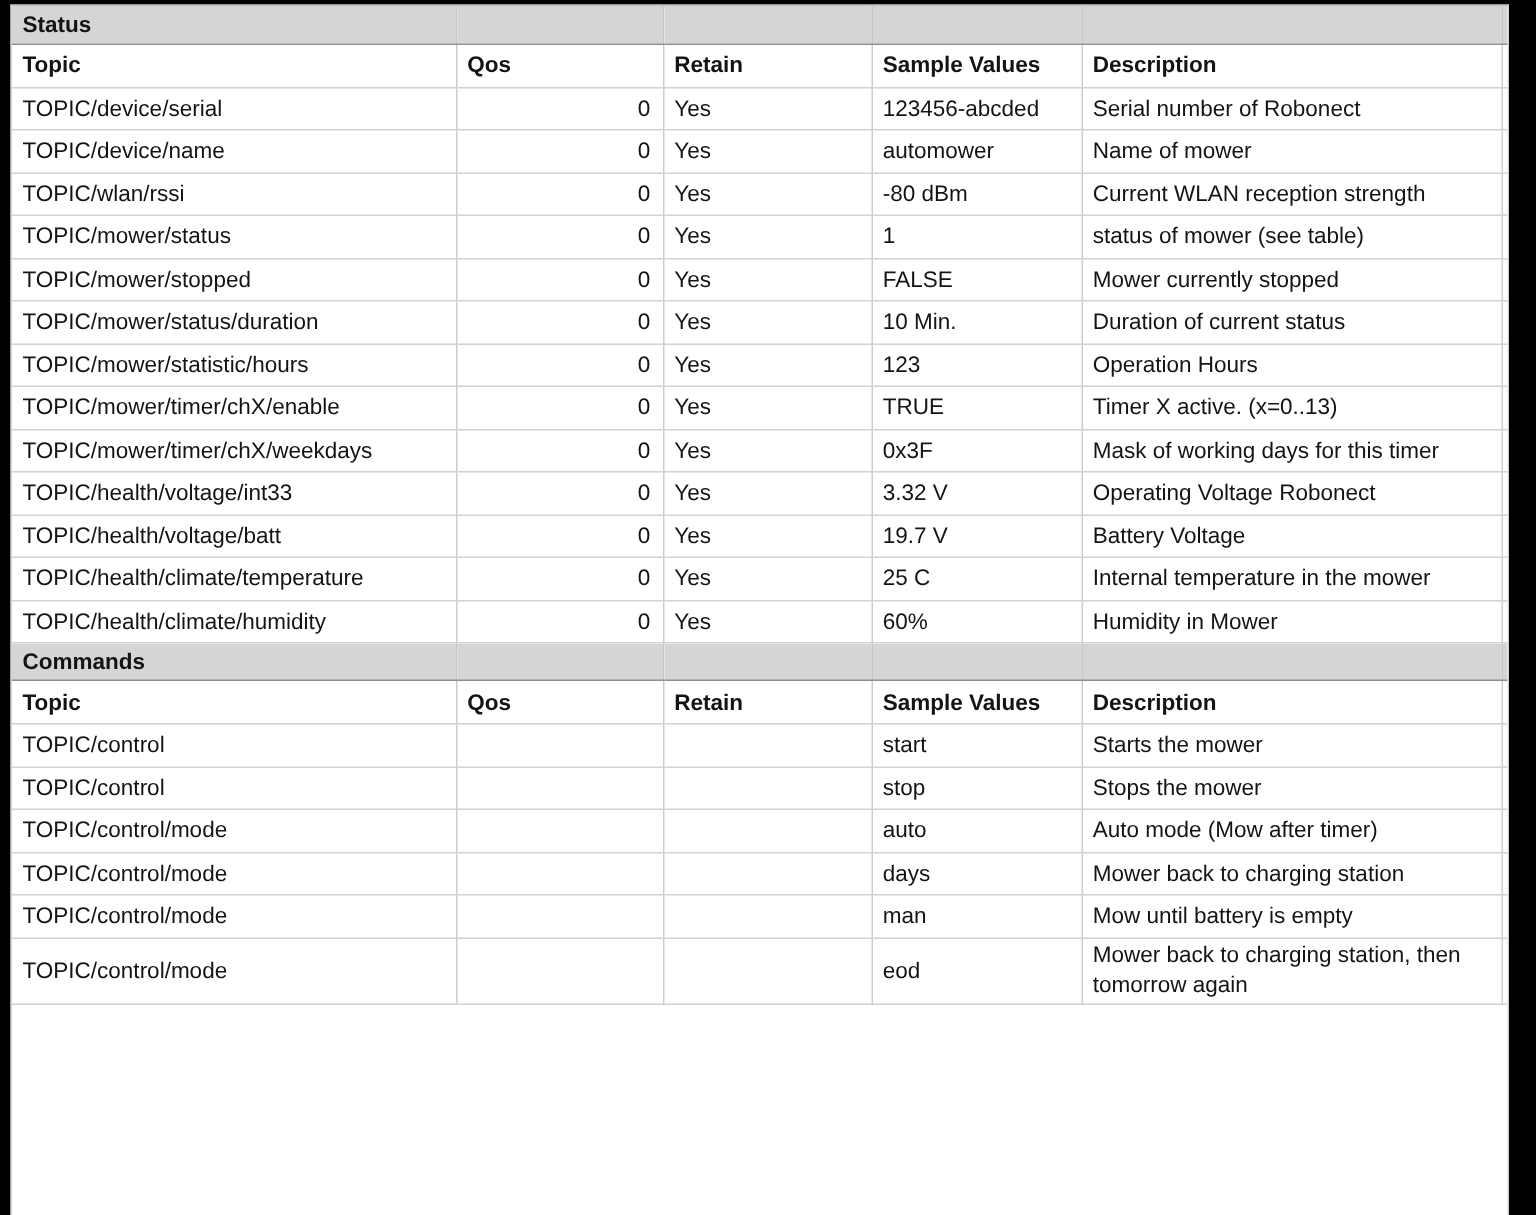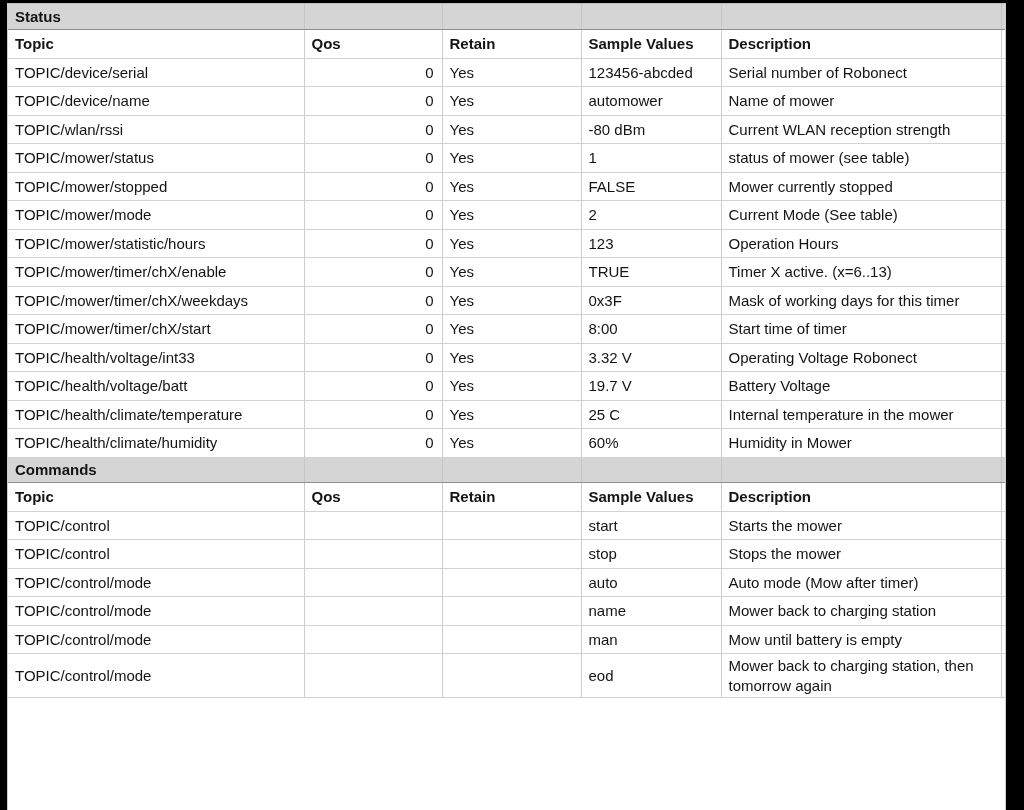--- a/index.html
+++ b/index.html
@@ -127,57 +127,49 @@
         </tr>
         <tr class="data-row">
           <td class="topic-cell">TOPIC/mower/stopped</td>
           <td class="qos-cell">0</td>
           <td class="retain-cell">Yes</td>
           <td class="sample-cell">FALSE</td>
           <td class="description-cell">Mower currently stopped</td>
           <td></td>
         </tr>
         <tr class="data-row">
-          <td class="topic-cell">TOPIC/mower/mode</td>
-          <td class="qos-cell">0</td>
-          <td class="retain-cell">Yes</td>
-          <td class="sample-cell">2</td>
-          <td class="description-cell">Current Mode (See table)</td>
+          <td class="topic-cell">TOPIC/mower/status/duration</td>
+          <td class="qos-cell">0</td>
+          <td class="retain-cell">Yes</td>
+          <td class="sample-cell">10 Min.</td>
+          <td class="description-cell">Duration of current status</td>
           <td></td>
         </tr>
         <tr class="data-row">
           <td class="topic-cell">TOPIC/mower/statistic/hours</td>
           <td class="qos-cell">0</td>
           <td class="retain-cell">Yes</td>
           <td class="sample-cell">123</td>
           <td class="description-cell">Operation Hours</td>
           <td></td>
         </tr>
         <tr class="data-row">
           <td class="topic-cell">TOPIC/mower/timer/chX/enable</td>
           <td class="qos-cell">0</td>
           <td class="retain-cell">Yes</td>
           <td class="sample-cell">TRUE</td>
-          <td class="description-cell">Timer X active. (x=6..13)</td>
+          <td class="description-cell">Timer X active. (x=0..13)</td>
           <td></td>
         </tr>
         <tr class="data-row">
           <td class="topic-cell">TOPIC/mower/timer/chX/weekdays</td>
           <td class="qos-cell">0</td>
           <td class="retain-cell">Yes</td>
           <td class="sample-cell">0x3F</td>
           <td class="description-cell">Mask of working days for this timer</td>
-          <td></td>
-        </tr>
-        <tr class="data-row">
-          <td class="topic-cell">TOPIC/mower/timer/chX/start</td>
-          <td class="qos-cell">0</td>
-          <td class="retain-cell">Yes</td>
-          <td class="sample-cell">8:00</td>
-          <td class="description-cell">Start time of timer</td>
           <td></td>
         </tr>
         <tr class="data-row">
           <td class="topic-cell">TOPIC/health/voltage/int33</td>
           <td class="qos-cell">0</td>
           <td class="retain-cell">Yes</td>
           <td class="sample-cell">3.32 V</td>
           <td class="description-cell">Operating Voltage Robonect</td>
           <td></td>
         </tr>
@@ -242,21 +234,21 @@
           <td class="qos-cell"></td>
           <td class="retain-cell"></td>
           <td class="sample-cell">auto</td>
           <td class="description-cell">Auto mode (Mow after timer)</td>
           <td></td>
         </tr>
         <tr class="data-row">
           <td class="topic-cell">TOPIC/control/mode</td>
           <td class="qos-cell"></td>
           <td class="retain-cell"></td>
-          <td class="sample-cell">name</td>
+          <td class="sample-cell">days</td>
           <td class="description-cell">Mower back to charging station</td>
           <td></td>
         </tr>
         <tr class="data-row">
           <td class="topic-cell">TOPIC/control/mode</td>
           <td class="qos-cell"></td>
           <td class="retain-cell"></td>
           <td class="sample-cell">man</td>
           <td class="description-cell">Mow until battery is empty</td>
           <td></td>

